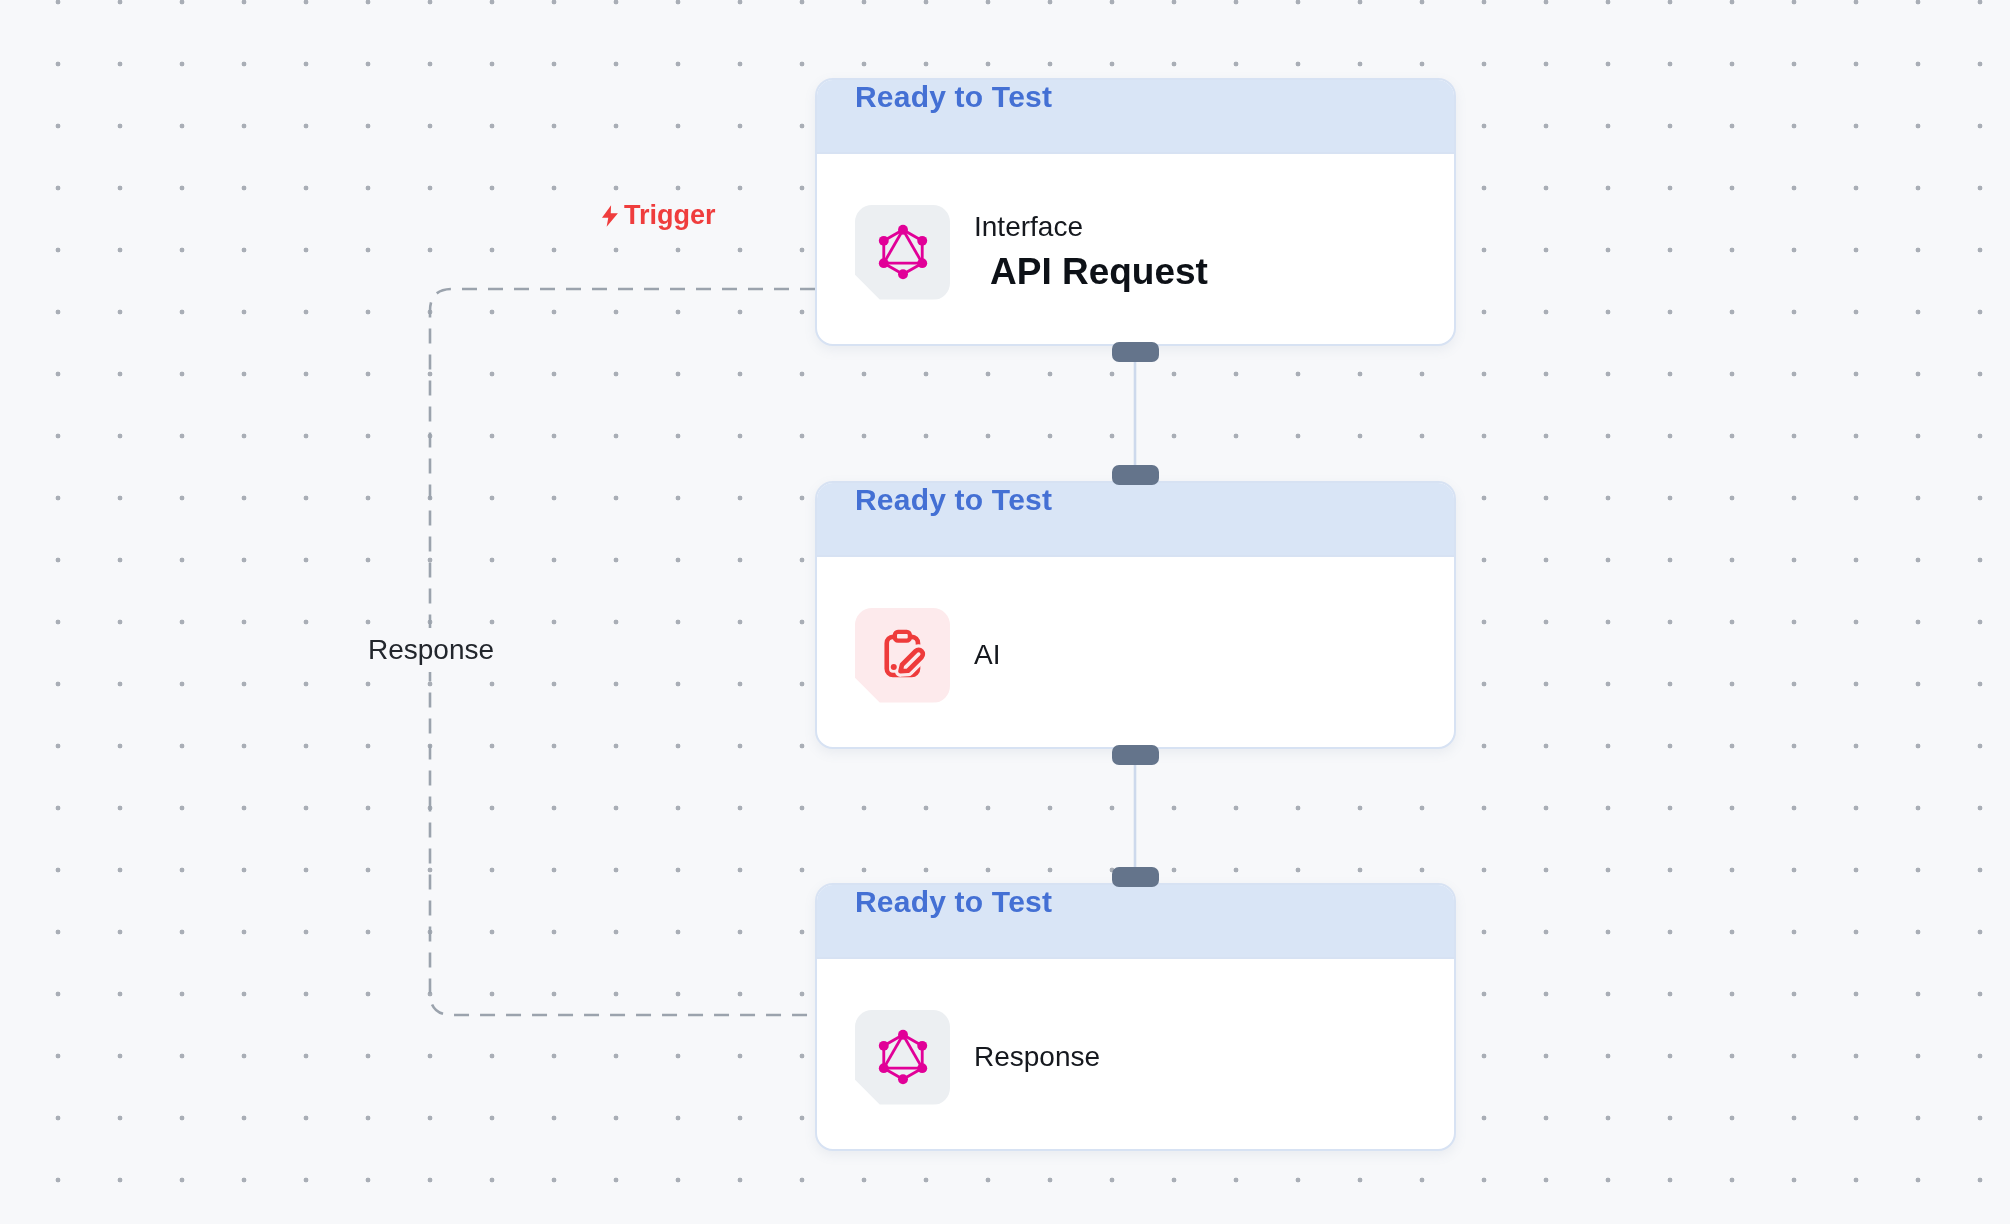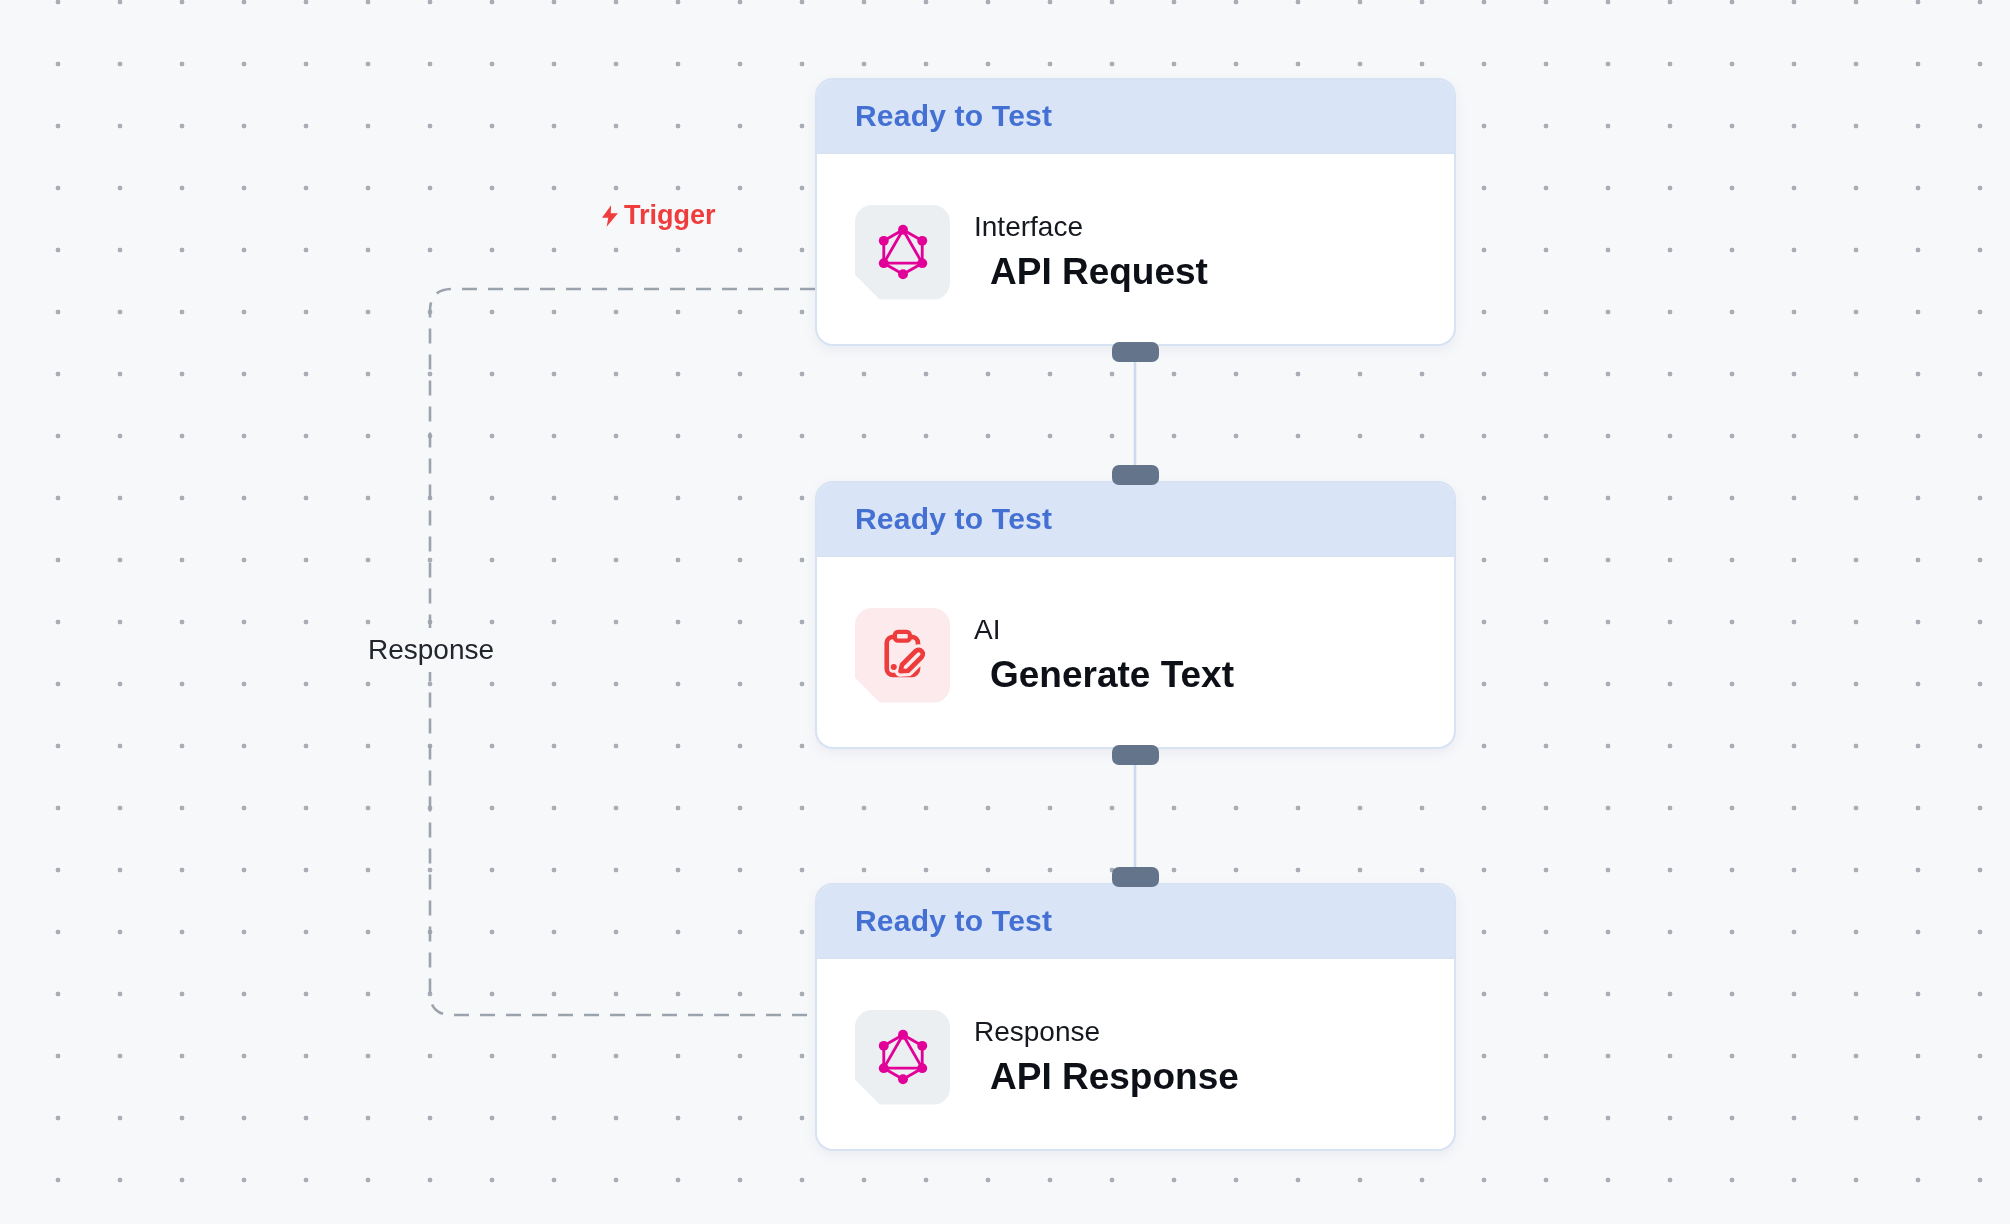--- a/index.html
+++ b/index.html
@@ -21,21 +21,21 @@
   .edge-dashed{stroke:var(--dash-gray);stroke-width:2.6;fill:none;stroke-dasharray:15 11;}
   .edge-solid{stroke:var(--connector-blue);stroke-width:2.6;}
 
   .node{
     position:absolute;left:815px;width:641px;height:268px;z-index:2;
     background:var(--card-bg);border:2px solid var(--card-border);border-radius:18px;
     overflow:hidden;box-shadow:0 4px 12px rgba(110,130,160,0.10);
   }
   .node-1{top:78px;} .node-2{top:481px;} .node-3{top:883px;}
   .node-header{
-    height:74px;background:var(--header-bg);display:flex;align-items:center;
+    height:74px;background:var(--header-bg);display:flex;
     padding:0 38px;border-bottom:2px solid var(--card-border);
   }
   .status{color:var(--header-text);font-size:30px;font-weight:700;letter-spacing:.2px;}
   .node-body{height:190px;display:flex;align-items:center;padding:0 38px;gap:24px;}
   .chip{
     width:95px;height:95px;flex:0 0 auto;border-radius:17px;margin-top:6px;
     display:flex;align-items:center;justify-content:center;
     clip-path:polygon(0 0,100% 0,100% 100%,26% 100%,0 74%);
   }
   .chip-gray{background:var(--graphql-chip-bg);}
@@ -130,21 +130,20 @@
         <svg width="60" height="60" viewBox="0 0 48 48">
           <rect class="cb-stroke" x="11" y="9.5" width="25" height="30.5" rx="5"></rect>
           <rect class="cb-clip" x="17.5" y="5.5" width="12" height="7" rx="2.5"></rect>
           <path class="cb-halo" d="M22 37 l1.2 -5.2 l11 -11 a3.4 3.4 0 0 1 4.8 4.8 l-11 11 z"></path>
           <path class="cb-stroke" d="M22 37 l1.2 -5.2 l11 -11 a3.4 3.4 0 0 1 4.8 4.8 l-11 11 z"></path>
           <circle class="cb-dot" cx="16.6" cy="33.6" r="2.4"></circle>
         </svg>
       </div>
       <div class="node-text">
         <div class="category">AI</div>
-        <div class="title">Generate Text</div>
       </div>
     </div>
   </div>
 
   <div class="node node-3">
     <div class="node-header">
       <span class="status">Ready to Test</span>
     </div>
     <div class="node-body">
       <div class="chip chip-gray">
@@ -161,21 +160,20 @@
           <circle class="gql-dot" cx="50" cy="14" r="8"></circle>
             <circle class="gql-dot" cx="81" cy="32" r="8"></circle>
           <circle class="gql-dot" cx="81" cy="68" r="8"></circle>
             <circle class="gql-dot" cx="50" cy="86" r="8"></circle>
           <circle class="gql-dot" cx="19" cy="68" r="8"></circle>
             <circle class="gql-dot" cx="19" cy="32" r="8"></circle>
         </svg>
       </div>
       <div class="node-text">
         <div class="category">Response</div>
-        <div class="title">API Response</div>
       </div>
     </div>
   </div>
 
   <div class="handle h1-bottom"></div>
   <div class="handle h2-top"></div>
   <div class="handle h2-bottom"></div>
   <div class="handle h3-top"></div>
 
 </div>

